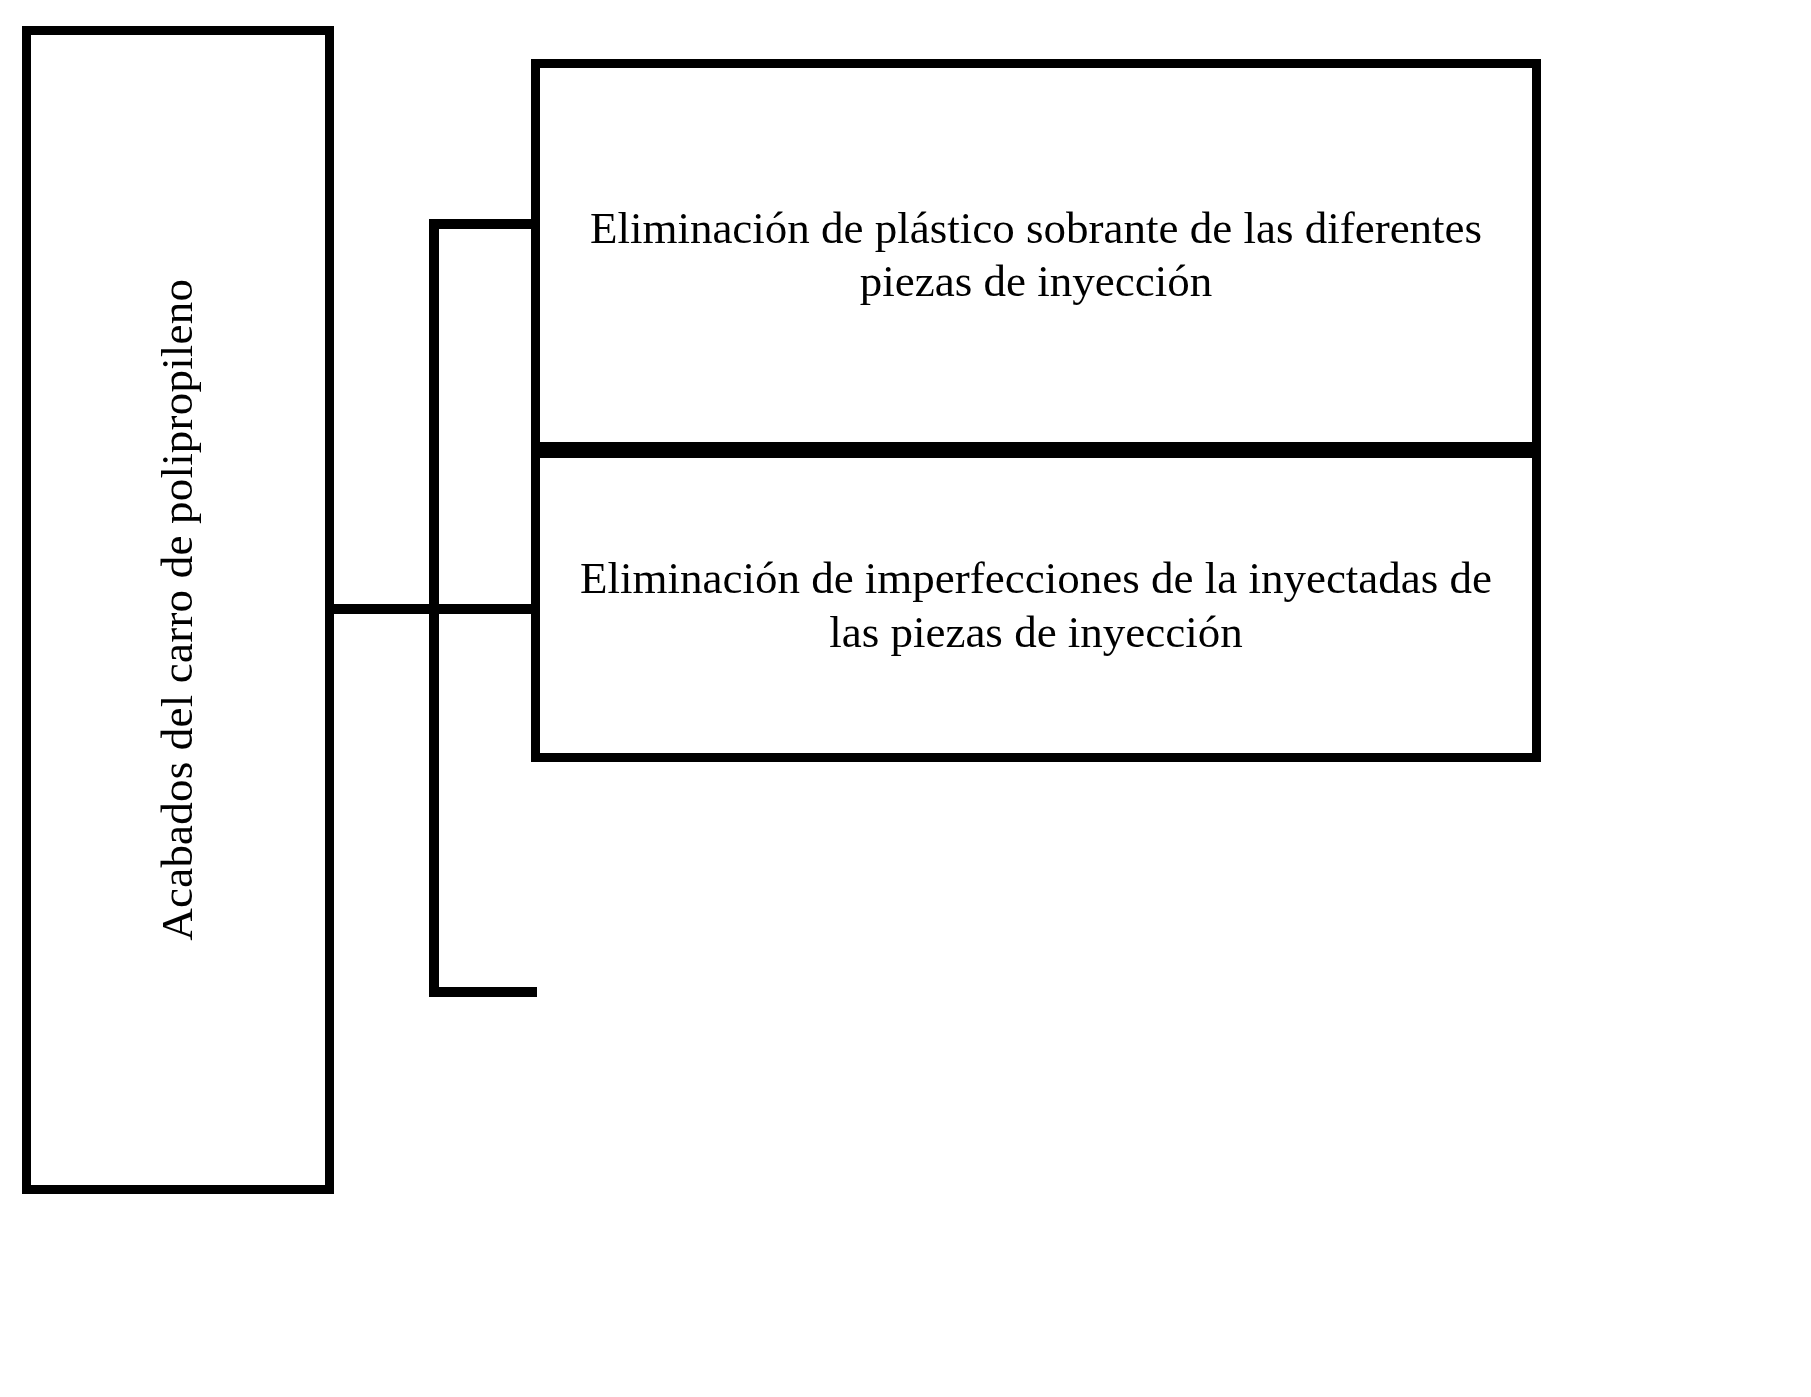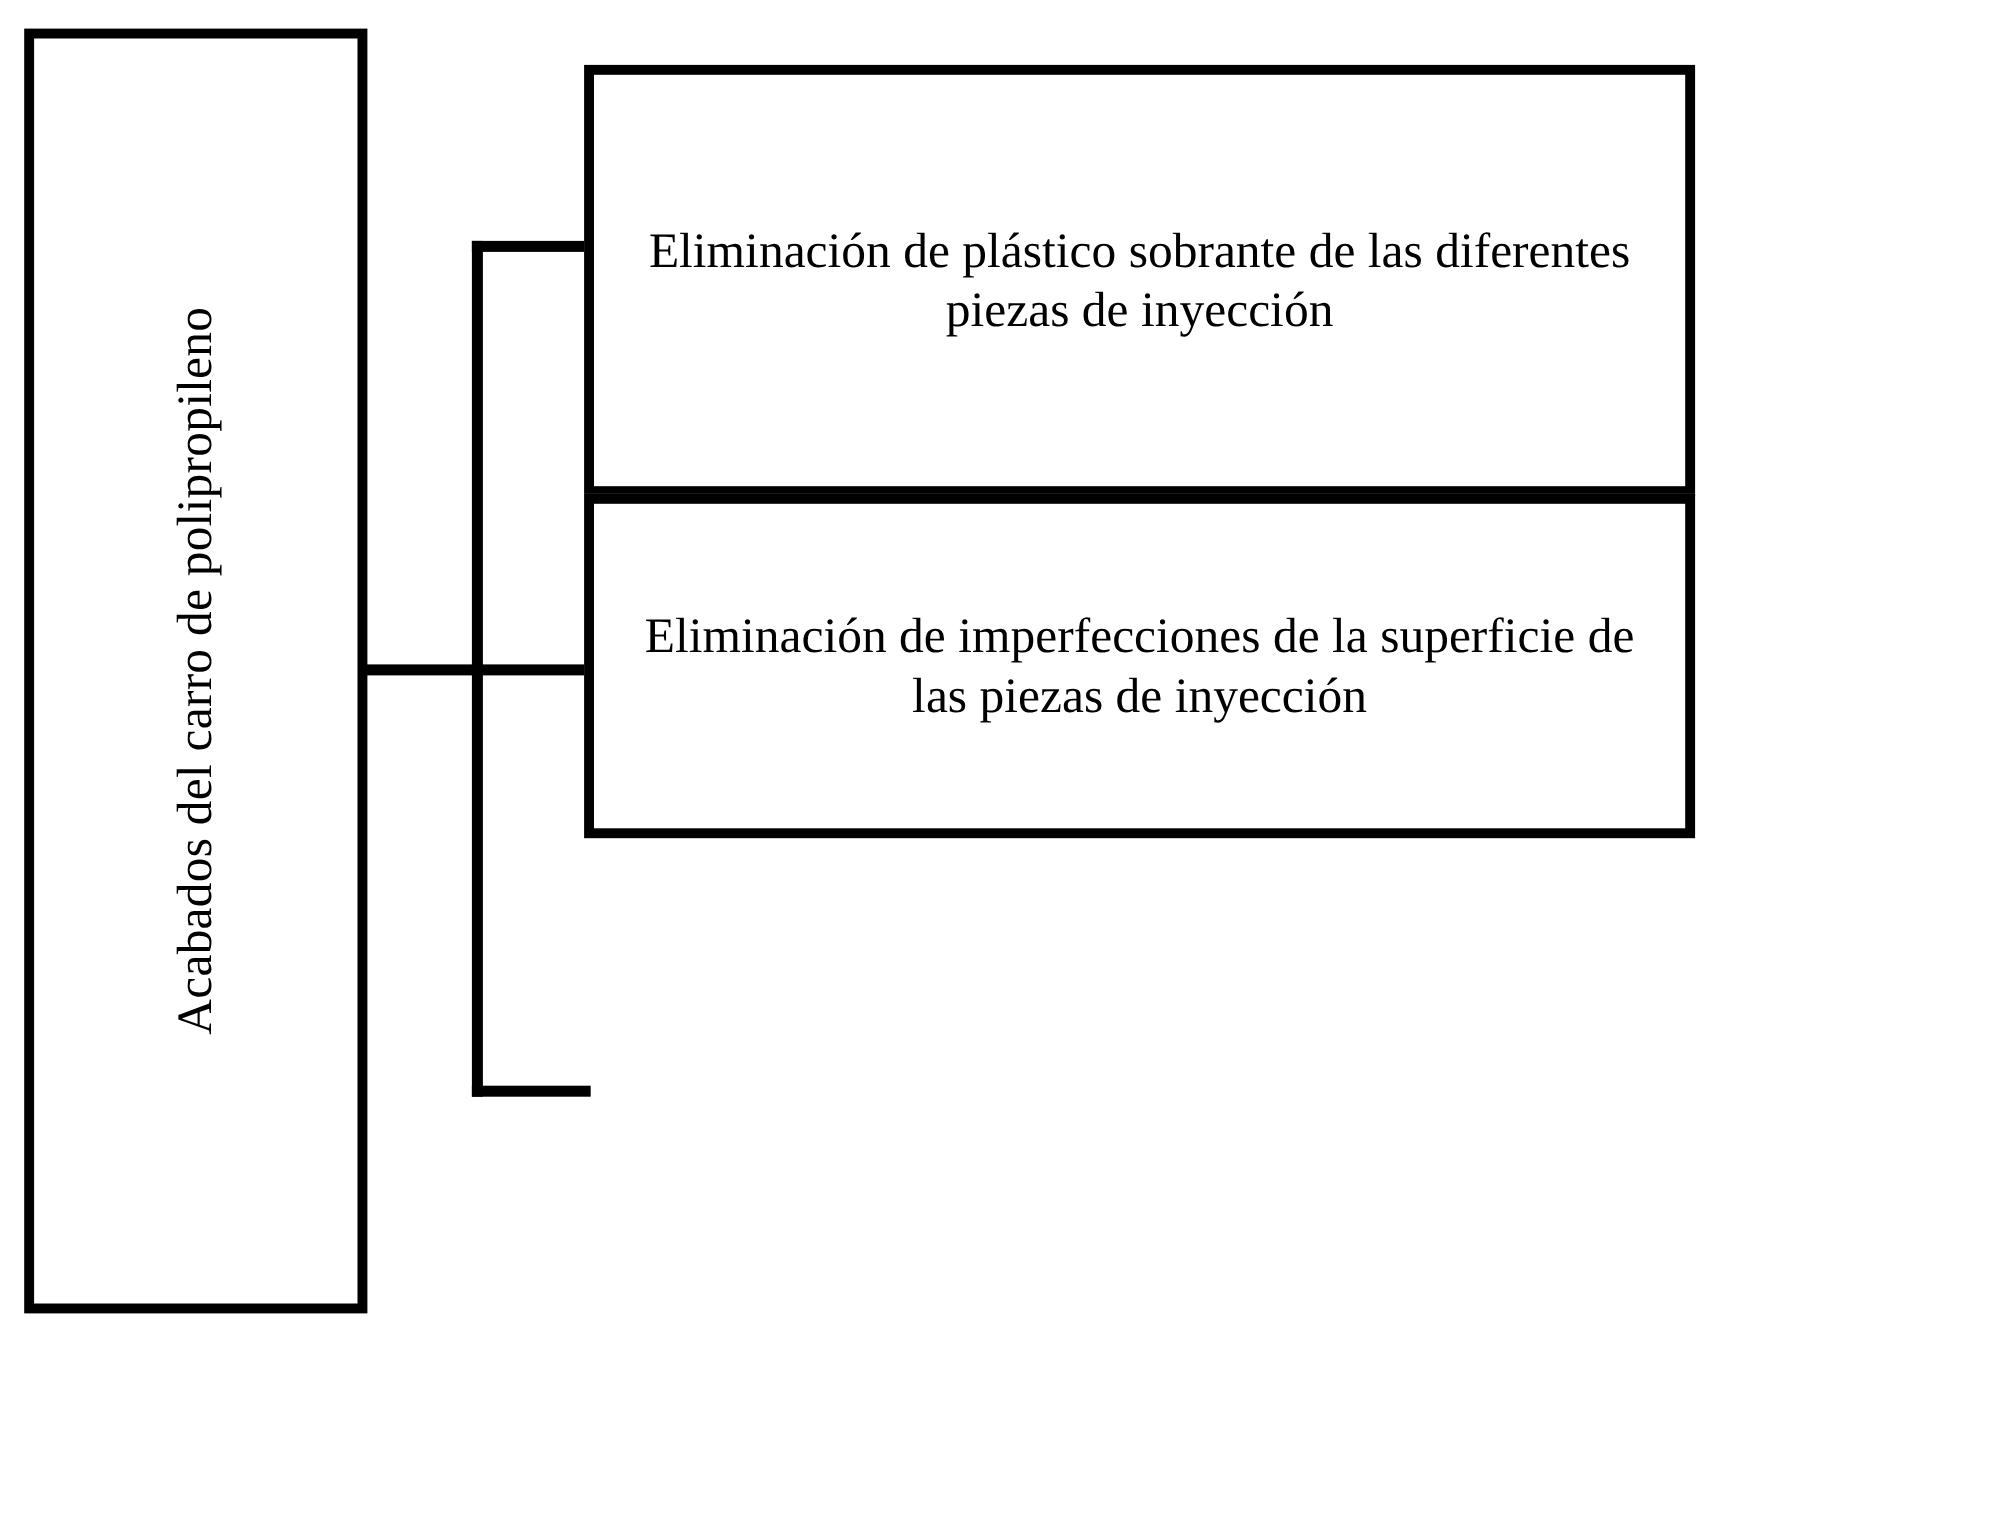--- a/index.html
+++ b/index.html
@@ -105,17 +105,17 @@
   <div class="conn" id="conn-trunk"></div>
   <div class="conn conn-branch" id="conn-branch-0"></div>
   <div class="conn conn-branch" id="conn-branch-1"></div>
   <div class="conn conn-branch" id="conn-branch-2"></div>
 
   <div class="node-box leaf-box" id="leaf-box-0">
     <span class="leaf-label">Eliminación de plástico sobrante de las diferentes piezas de inyección</span>
   </div>
 
   <div class="node-box leaf-box" id="leaf-box-1">
-    <span class="leaf-label">Eliminación de imperfecciones de la superficie de las piezas de inyección</span>
+    <span class="leaf-label">Eliminación de imperfecciones de la inyectadas de las piezas de inyección</span>
   </div>
 
 
 </div>
 
 </body></html>

